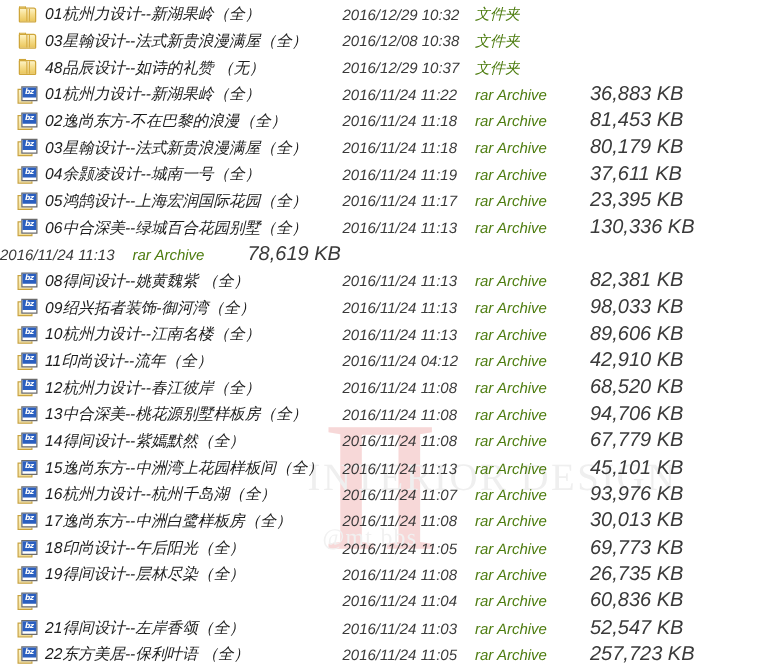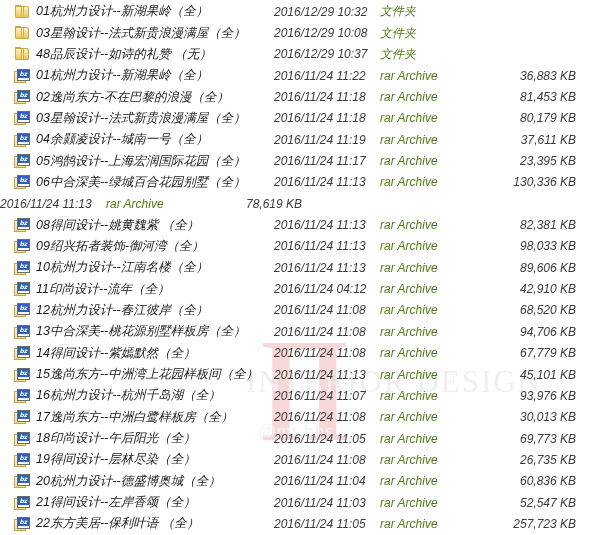--- a/index.html
+++ b/index.html
@@ -100,23 +100,22 @@
   }
   .cell-type {
     width: 92px;
     flex: 0 0 92px;
     color: #4d7c0f;
     font-size: 12px;
   }
   .cell-size {
     width: 112px;
     flex: 0 0 112px;
-    text-align: right;
     color: #3a3a3a;
-    font-size: 12px;
+    font-size: 16px;
     padding-right: 8px;
     box-sizing: border-box;
   }
 
   
   .ico-folder .back {
     position: absolute;
     left: 1px; top: 2px;
     width: 14px; height: 12px;
     background: linear-gradient(180deg,#fdf3c6 0%, #f6de8e 45%, #eac65c 100%);
@@ -206,21 +205,21 @@
     </div>
     <div class="row">
       <div class="cell-name">
         <span class="icon ico-folder">
           <span class="tab"></span>
           <span class="back"></span>
           <span class="spine"></span>
         </span>
         <span class="name-text">03星翰设计--法式新贵浪漫满屋（全）</span>
       </div>
-      <div class="cell-date">2016/12/29 10:08</div>
+      <div class="cell-date">2016/12/08 10:38</div>
       <div class="cell-type">文件夹</div>
       <div class="cell-size"></div>
     </div>
     <div class="row">
       <div class="cell-name">
         <span class="icon ico-folder">
           <span class="tab"></span>
           <span class="back"></span>
           <span class="spine"></span>
         </span>
@@ -488,21 +487,20 @@
       <div class="cell-size">26,735 KB</div>
     </div>
     <div class="row">
       <div class="cell-name">
         <span class="icon ico-rar">
           <span class="sheet"></span>
           <span class="sheet2"></span>
           <span class="blue"></span>
           <span class="bz">bz</span>
         </span>
-        <span class="name-text">20杭州力设计--德盛博奥城（全）</span>
       </div>
       <div class="cell-date">2016/11/24 11:04</div>
       <div class="cell-type">rar Archive</div>
       <div class="cell-size">60,836 KB</div>
     </div>
     <div class="row">
       <div class="cell-name">
         <span class="icon ico-rar">
           <span class="sheet"></span>
           <span class="sheet2"></span>

